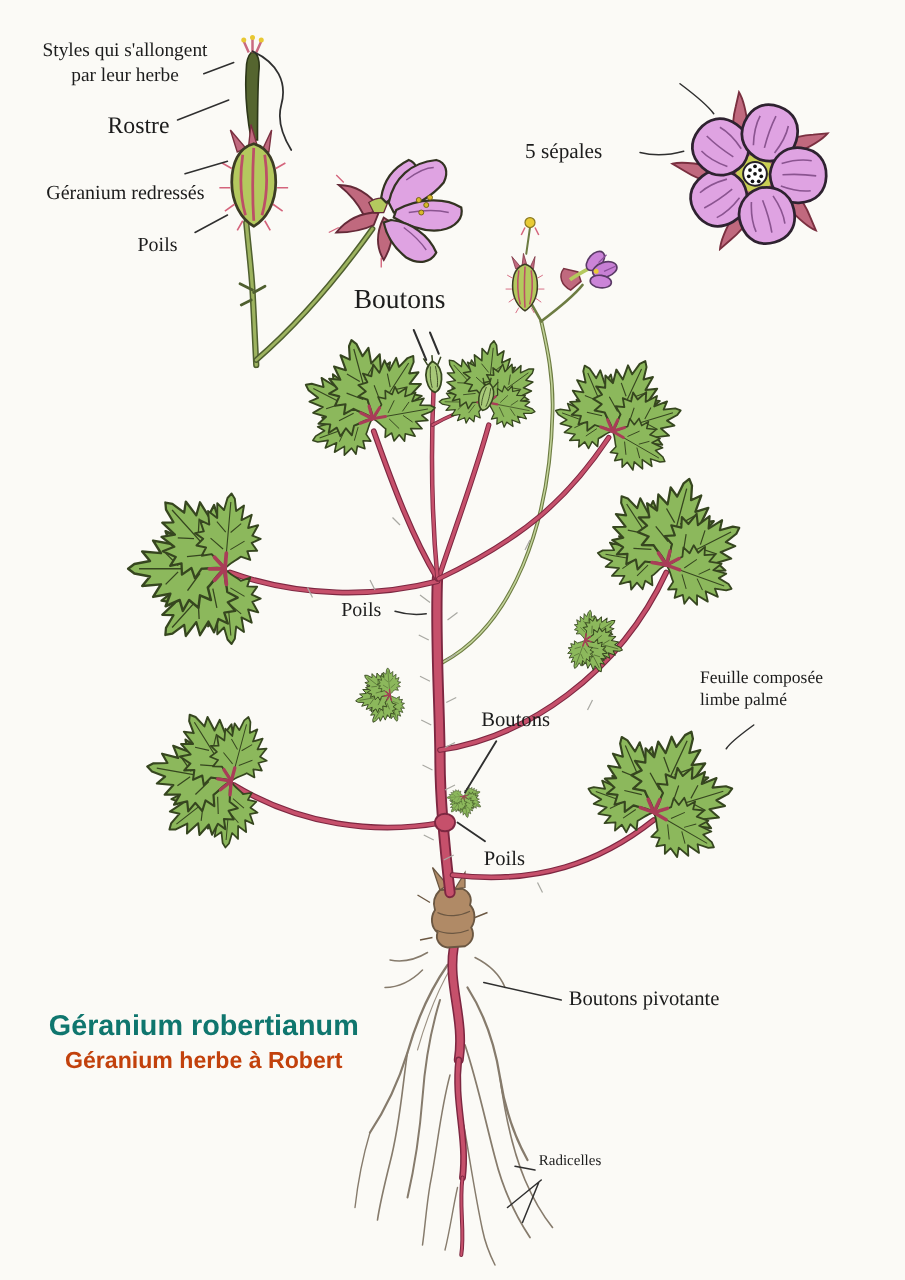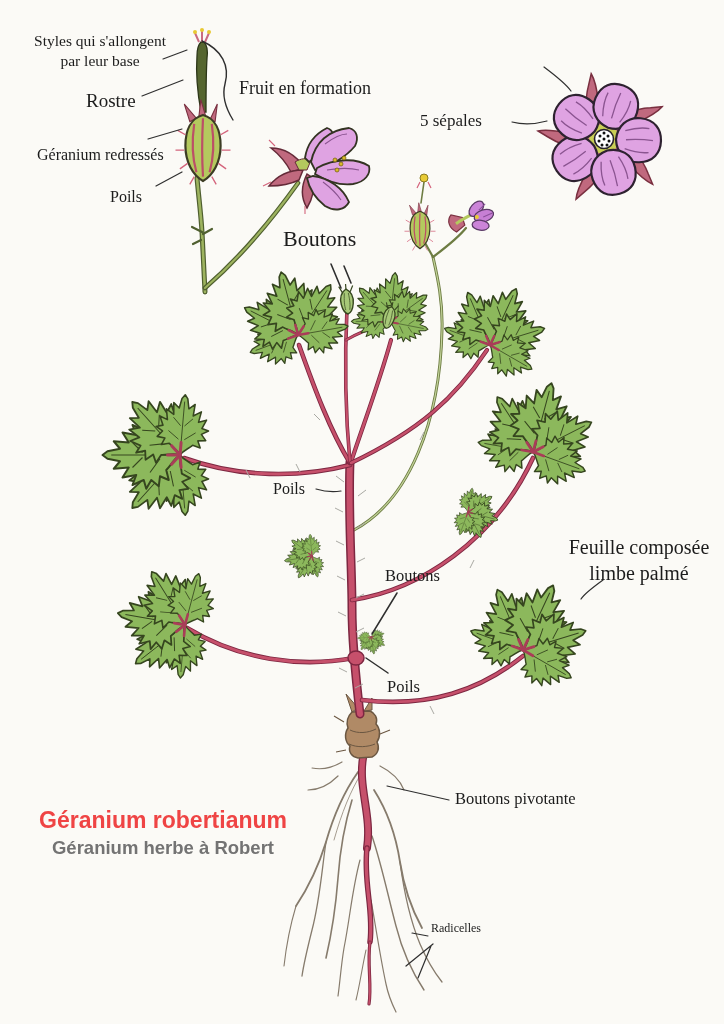--- a/index.html
+++ b/index.html
@@ -14,22 +14,22 @@
     --hair:#a9a9a3; --hair-red:#d4647c;
   }
   html,body{margin:0;padding:0;}
   body{width:724px;height:1024px;position:relative;background:var(--bg);overflow:hidden;
        font-family:"Liberation Serif",serif;color:var(--ink);}
   #stage{position:absolute;inset:0;}
   svg{position:absolute;left:0;top:0;}
   .lbl{position:absolute;font-family:"Liberation Serif",serif;color:var(--ink);
        white-space:pre-line;line-height:1.32;z-index:5;}
   .title-block{position:absolute;left:24px;top:807px;width:278px;text-align:center;z-index:5;}
-  .title-latin{font-family:"Liberation Sans",sans-serif;font-weight:700;font-size:23px;color:#ef4444;}
-  .title-common{font-family:"Liberation Sans",sans-serif;font-weight:700;font-size:18.5px;color:#737373;margin-top:3px;}
+  .title-latin{font-family:"Liberation Sans",sans-serif;font-weight:700;font-size:23px;color:#0f766e;}
+  .title-common{font-family:"Liberation Sans",sans-serif;font-weight:700;font-size:18.5px;color:#c2410c;margin-top:3px;}
 </style>
 </head>
 <body>
 
 <div id="stage">
 
 <svg width="724" height="1024" viewBox="0 0 724 1024">
   <defs>
     <g id="leaflet">
       <path d="M0,0 C-3,-5 -8,-7 -12,-11 L-20,-9 L-17,-16 L-25,-17 L-20,-23 L-27,-27 L-20,-29 L-24,-38 L-16,-35 L-18,-46 L-10,-41 L-11,-53 L-5,-48 L-3,-58 L0,-62 L3,-58 L5,-48 L11,-53 L10,-41 L18,-46 L16,-35 L24,-38 L20,-29 L27,-27 L20,-23 L25,-17 L17,-16 L20,-9 L12,-11 C8,-7 3,-5 0,0 Z" fill="var(--leaf)" stroke="var(--leaf-dark)" stroke-width="1.6" stroke-linejoin="round"></path>
@@ -236,31 +236,30 @@
     <path d="M316,489 C326,492 334,492 341,491"></path>
     <path d="M397,593 L372,634" stroke-width="1.5"></path>
     <path d="M388,673 L366,658" stroke-width="1.5"></path>
     <path d="M603,580 C592,588 584,594 581,599"></path>
     <path d="M387,786 L449,800"></path>
     <path d="M412,933 L428,936 M433,944 L406,966 M431,946 L418,978"></path>
   </g>
 </svg>
 
 <div class="lbl" style="left:16px;top:31px;width:168px;text-align:center;font-size:15.5px">Styles qui s'allongent
-par leur base</div>
+par leur herbe</div>
 <div class="lbl" style="left:86px;top:88px;font-size:19px">Rostre</div>
 <div class="lbl" style="left:37px;top:144px;font-size:16px">Géranium redressés</div>
 <div class="lbl" style="left:110px;top:186px;font-size:16px">Poils</div>
-<div class="lbl" style="left:239px;top:77px;font-size:18px">Fruit en formation</div>
 <div class="lbl" style="left:420px;top:110px;font-size:17px">5 sépales</div>
 <div class="lbl" style="left:283px;top:224px;font-size:22px">Boutons</div>
 <div class="lbl" style="left:273px;top:478px;font-size:16px">Poils</div>
 <div class="lbl" style="left:385px;top:565px;font-size:16.5px">Boutons</div>
 <div class="lbl" style="left:387px;top:676px;font-size:16.5px">Poils</div>
-<div class="lbl" style="left:560px;top:534px;width:158px;text-align:center;font-size:20px">Feuille composée
+<div class="lbl" style="left:560px;top:534px;width:158px;font-size:14px">Feuille composée
 limbe palmé</div>
 <div class="lbl" style="left:455px;top:788px;font-size:16.5px">Boutons pivotante</div>
 <div class="lbl" style="left:431px;top:921px;font-size:12px">Radicelles</div>
 
 <div class="title-block">
   <div class="title-latin">Géranium robertianum</div>
   <div class="title-common">Géranium herbe à Robert</div>
 </div>
 
 </div>

